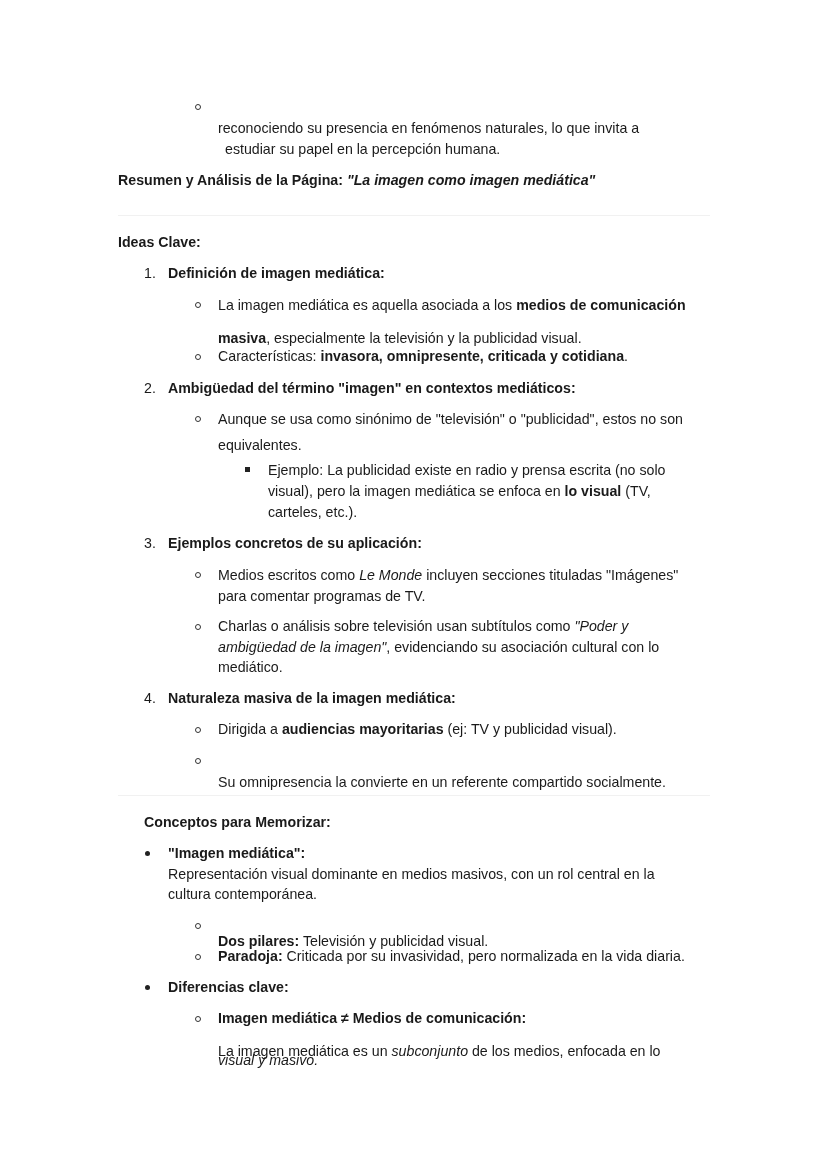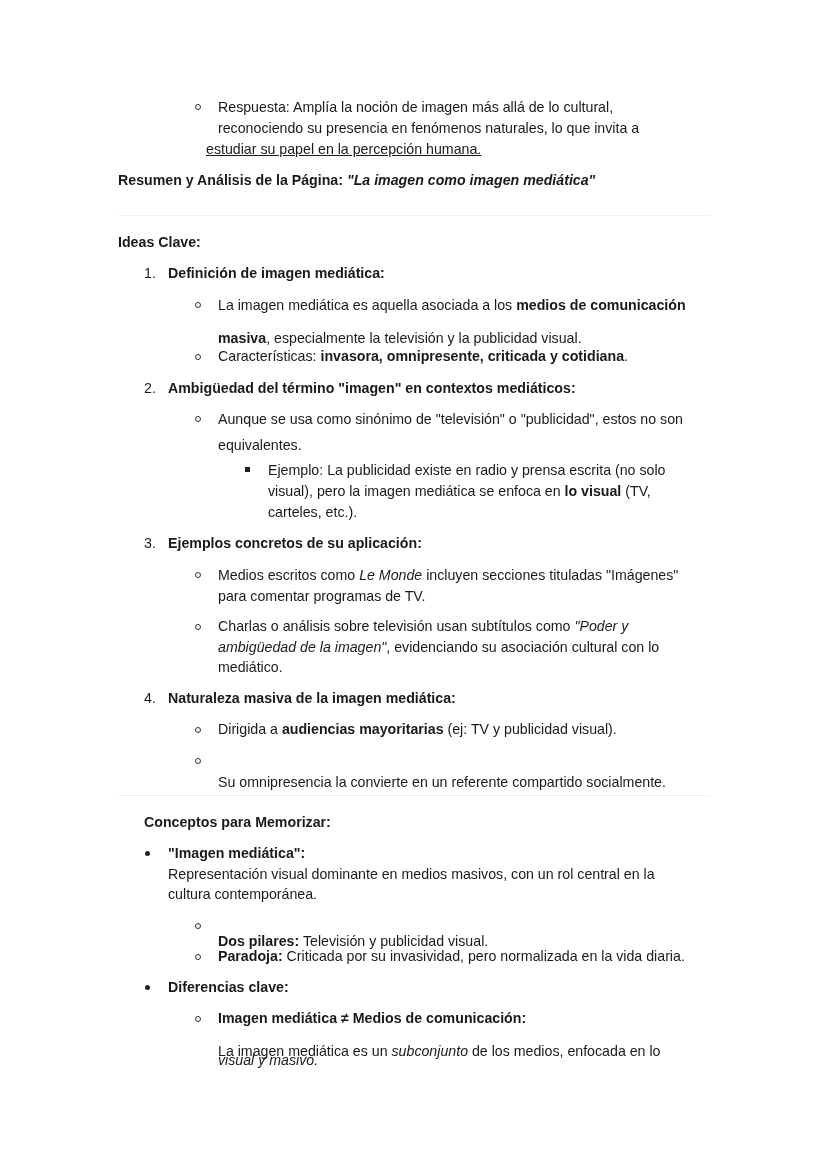--- a/index.html
+++ b/index.html
@@ -17,23 +17,22 @@
     .disc { position: absolute; width: 5px; height: 5px; background: #222; border-radius: 50%; }
     .square { position: absolute; width: 5px; height: 5px; background: #222; }
     .num { position: absolute; }
   </style>
 </head>
 <body>
 
 <div class="page">
 
   <span class="circ" style="left:195px; top:104px;"></span>
-  <div class="line" style="left:218px; top:97px;">Respuesta: Amplía la noción de imagen más allá de lo cultural,</div>
   <div class="line" style="left:218px; top:118px;">reconociendo su presencia en fenómenos naturales, lo que invita a</div>
-  <div class="line" style="left:206px; top:139px;text-decoration:underline;">estudiar su papel en la percepción humana.</div>
+  <div class="line" style="left:225px; top:139px;">estudiar su papel en la percepción humana.</div>
 
   <div class="line b" style="left:118px; top:170px;"><span>Resumen y Análisis de la Página: </span><span class="i">"La imagen como imagen mediática"</span></div>
 
   <div class="hr" style="top:215px;"></div>
 
   <div class="line b" style="left:118px; top:232px;">Ideas Clave:</div>
 
   <div class="num" style="left:144px; top:263px;">1.</div>
   <div class="line b" style="left:168px; top:263px;">Definición de imagen mediática:</div>
 

